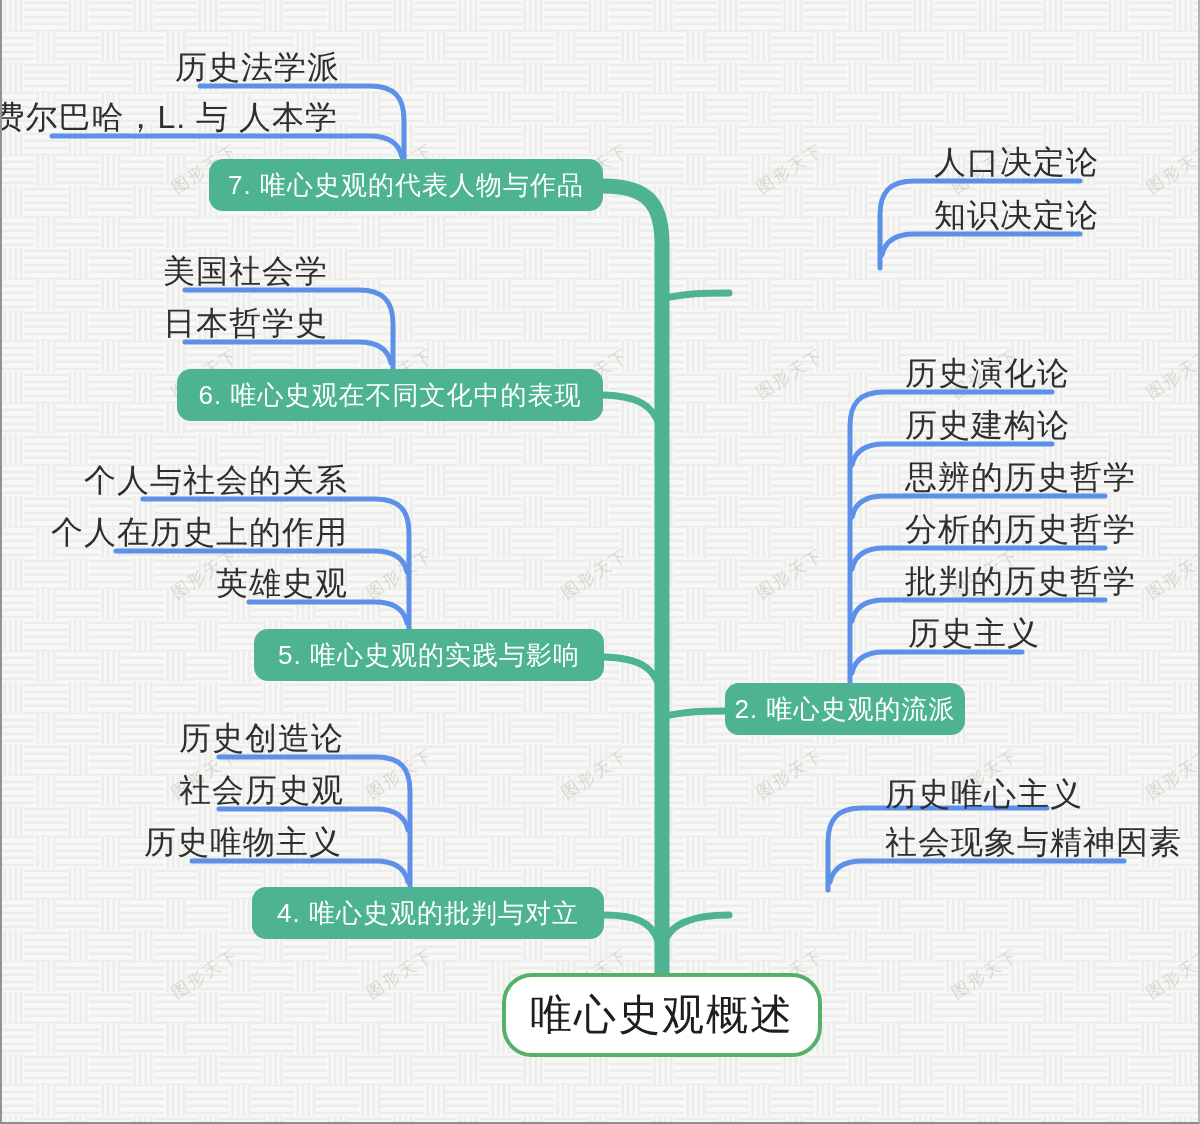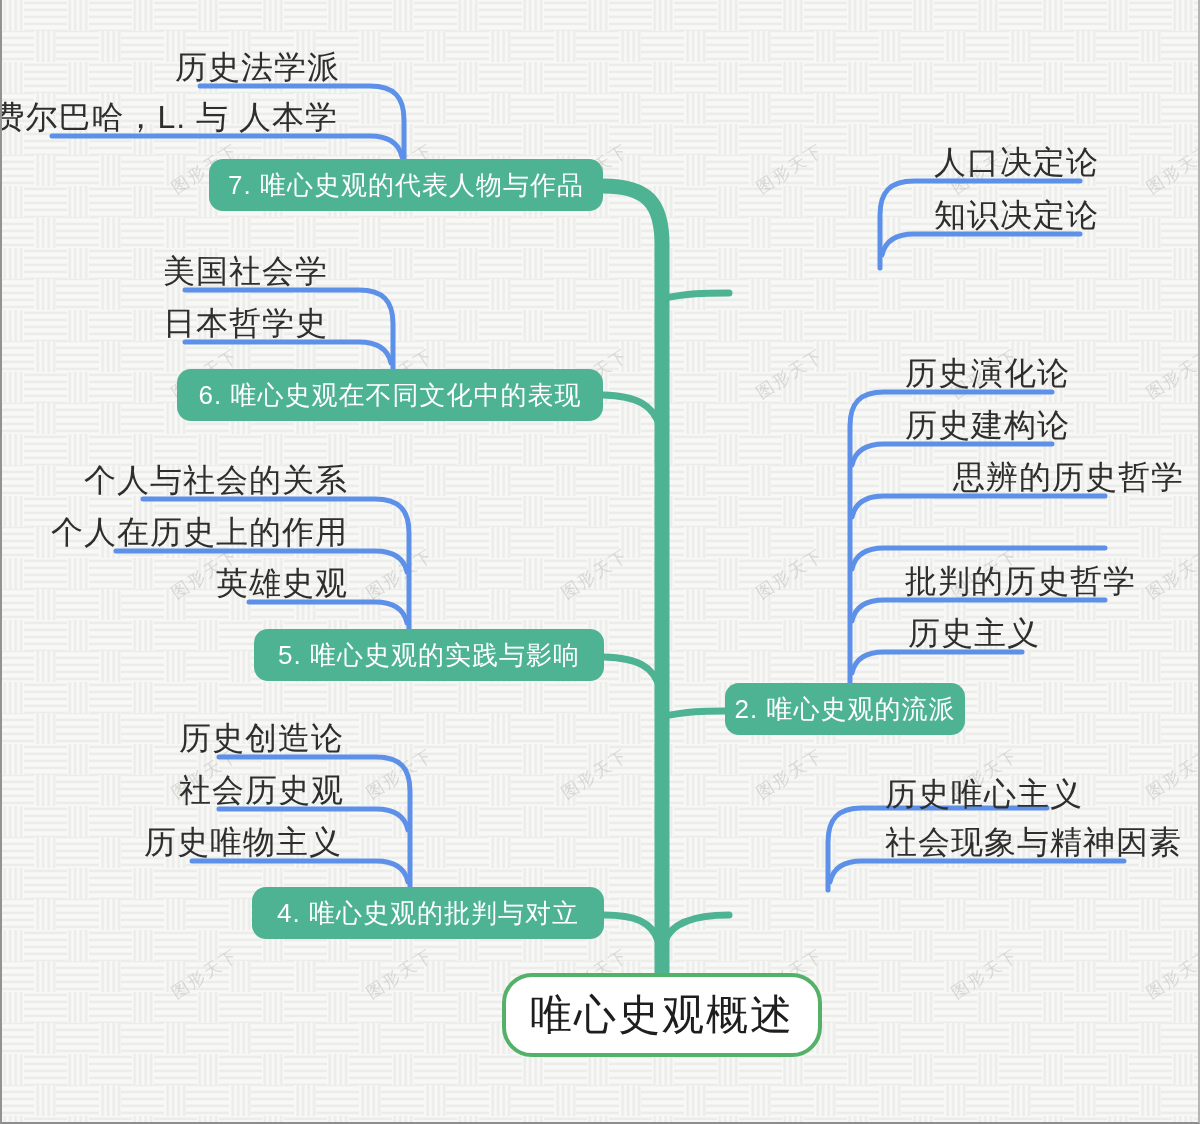--- a/index.html
+++ b/index.html
@@ -154,21 +154,22 @@
 
   <div class="leaf" style="right:854px;top:722px;">历史创造论</div>
   <div class="leaf" style="right:854px;top:774px;">社会历史观</div>
   <div class="leaf" style="right:856px;top:826px;">历史唯物主义</div>
 
   <div class="leaf" style="left:932px;top:146px;">人口决定论</div>
   <div class="leaf" style="left:932px;top:199px;">知识决定论</div>
 
   <div class="leaf" style="left:903px;top:357px;">历史演化论</div>
   <div class="leaf" style="left:903px;top:409px;">历史建构论</div>
-  <div class="leaf" style="left:903px;top:461px;margin-left:48px;">思辨的历史哲学</div>
+  <div class="leaf" style="left:903px;top:461px;">思辨的历史哲学</div>
+  <div class="leaf" style="left:903px;top:513px;">分析的历史哲学</div>
   <div class="leaf" style="left:903px;top:565px;">批判的历史哲学</div>
   <div class="leaf" style="left:906px;top:617px;">历史主义</div>
 
   <div class="leaf" style="left:883px;top:778px;">历史唯心主义</div>
   <div class="leaf" style="left:883px;top:826px;">社会现象与精神因素</div>
 
   <div class="root-node">唯心史观概述</div>
 
 </div>
 

